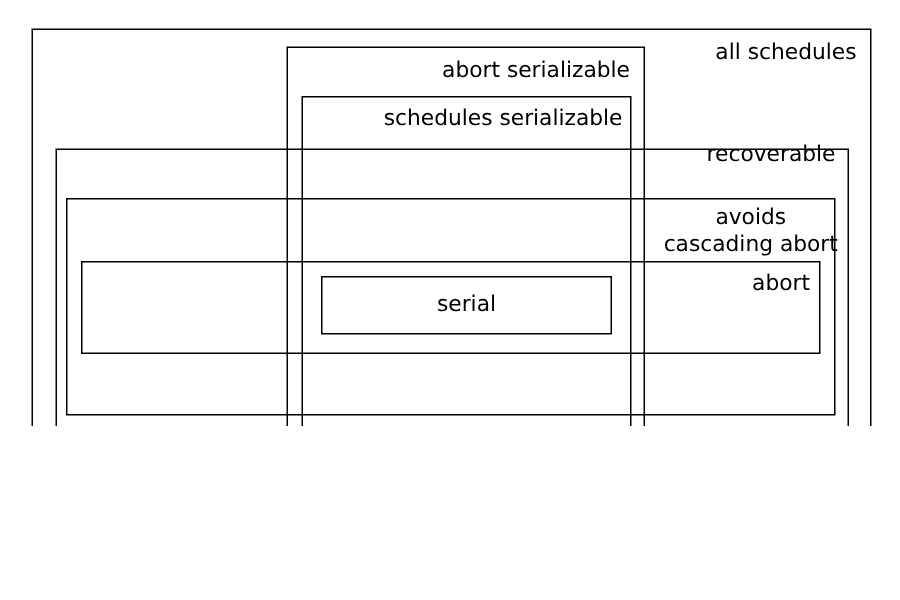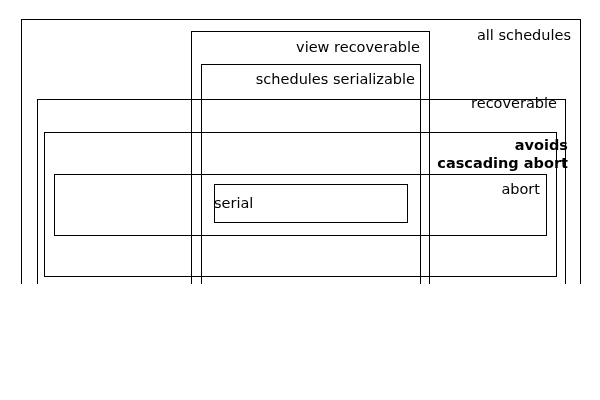--- a/index.html
+++ b/index.html
@@ -30,24 +30,24 @@
     font-size: 14.5px;
     line-height: 18px;
     color: #000000;
     white-space: pre-line;
     letter-spacing: 0px;
   }
   .label-right {
     text-align: right;
   }
   .label-left {
-    text-align: right;
-    font-weight: bold;
+    text-align: center;
   }
   .label-center {
+    text-align: center;
   }
 
   
   .r-all-schedules {
     left: 21px;  top: 19px;  width: 560px; height: 358px;
   }
   .l-all-schedules {
     left: 401px; top: 26px;  width: 170px;
   }
 
@@ -95,21 +95,21 @@
 </style>
 </head>
 <body>
 
 <div id="diagram-canvas">
 
   <div class="region r-all-schedules"></div>
   <div class="region-label label-right l-all-schedules">all schedules</div>
 
   <div class="region r-view-serializable"></div>
-  <div class="region-label label-right l-view-serializable">view recoverable</div>
+  <div class="region-label label-right l-view-serializable">abort serializable</div>
 
   <div class="region r-conflict-serializable"></div>
   <div class="region-label label-right l-conflict-serializable">schedules serializable</div>
 
   <div class="region r-recoverable"></div>
   <div class="region-label label-right l-recoverable">recoverable</div>
 
   <div class="region r-avoids-cascading-abort"></div>
   <div class="region-label label-left l-avoids-cascading-abort">avoids
 cascading abort</div>

